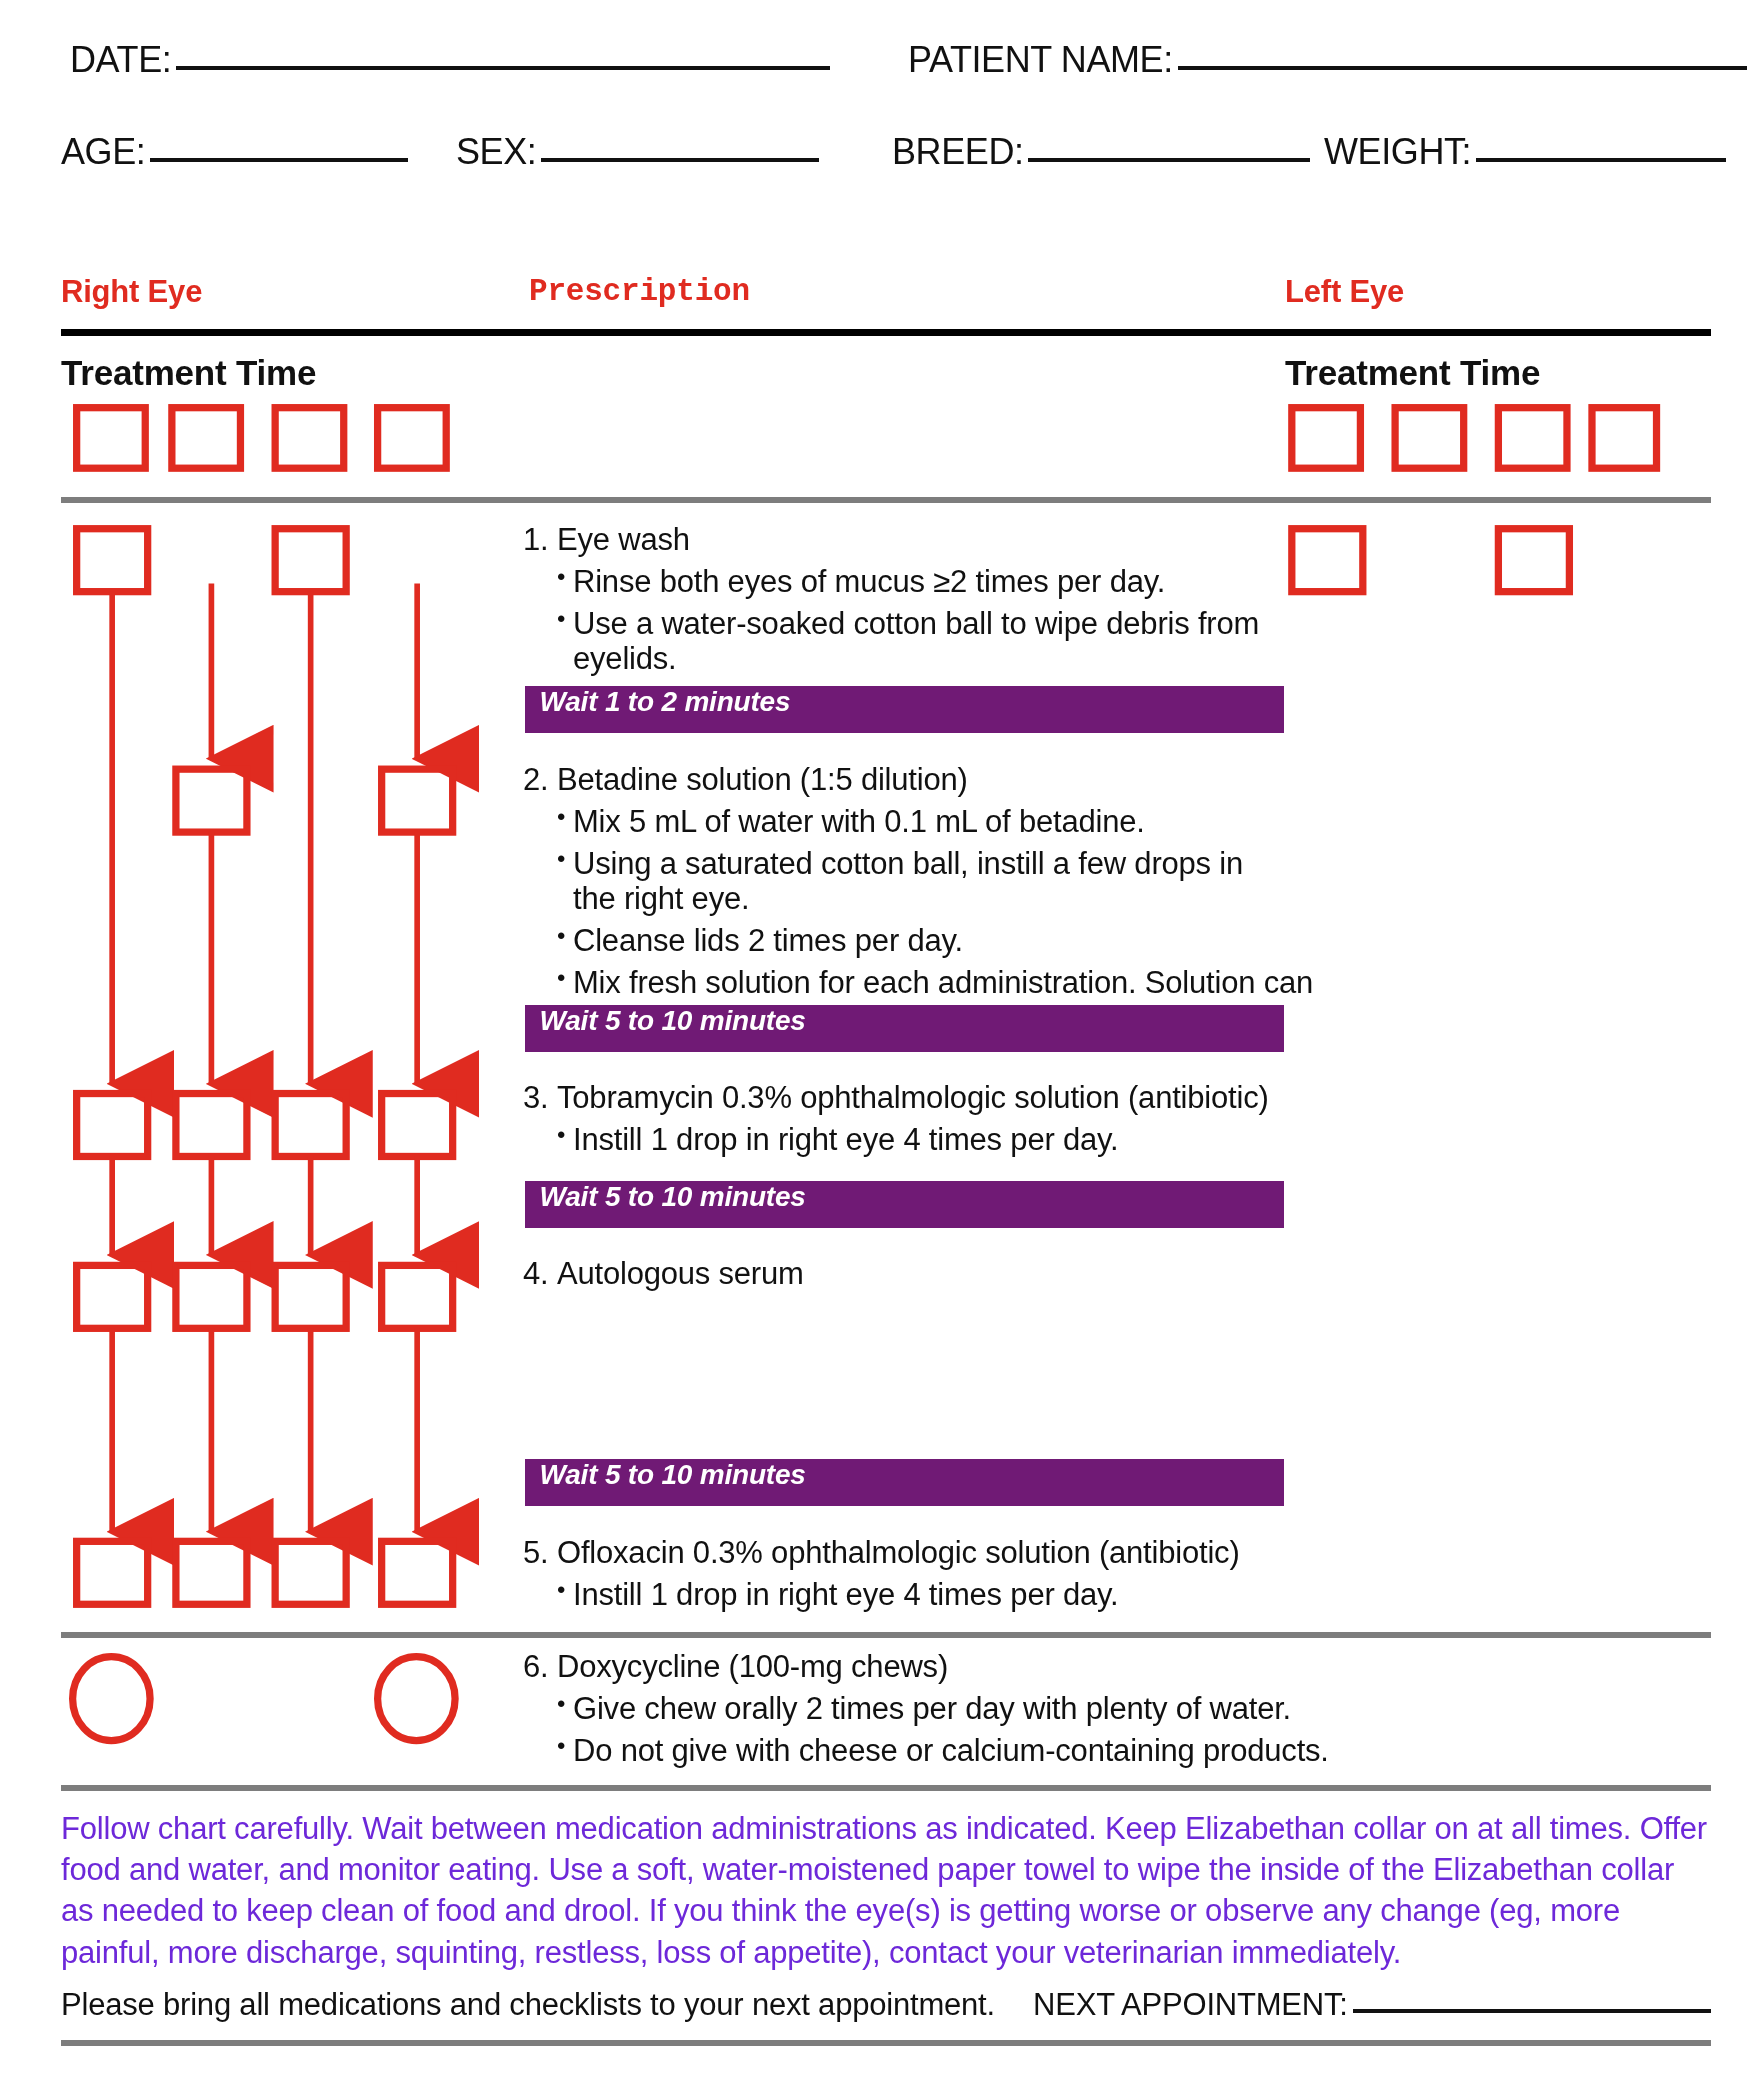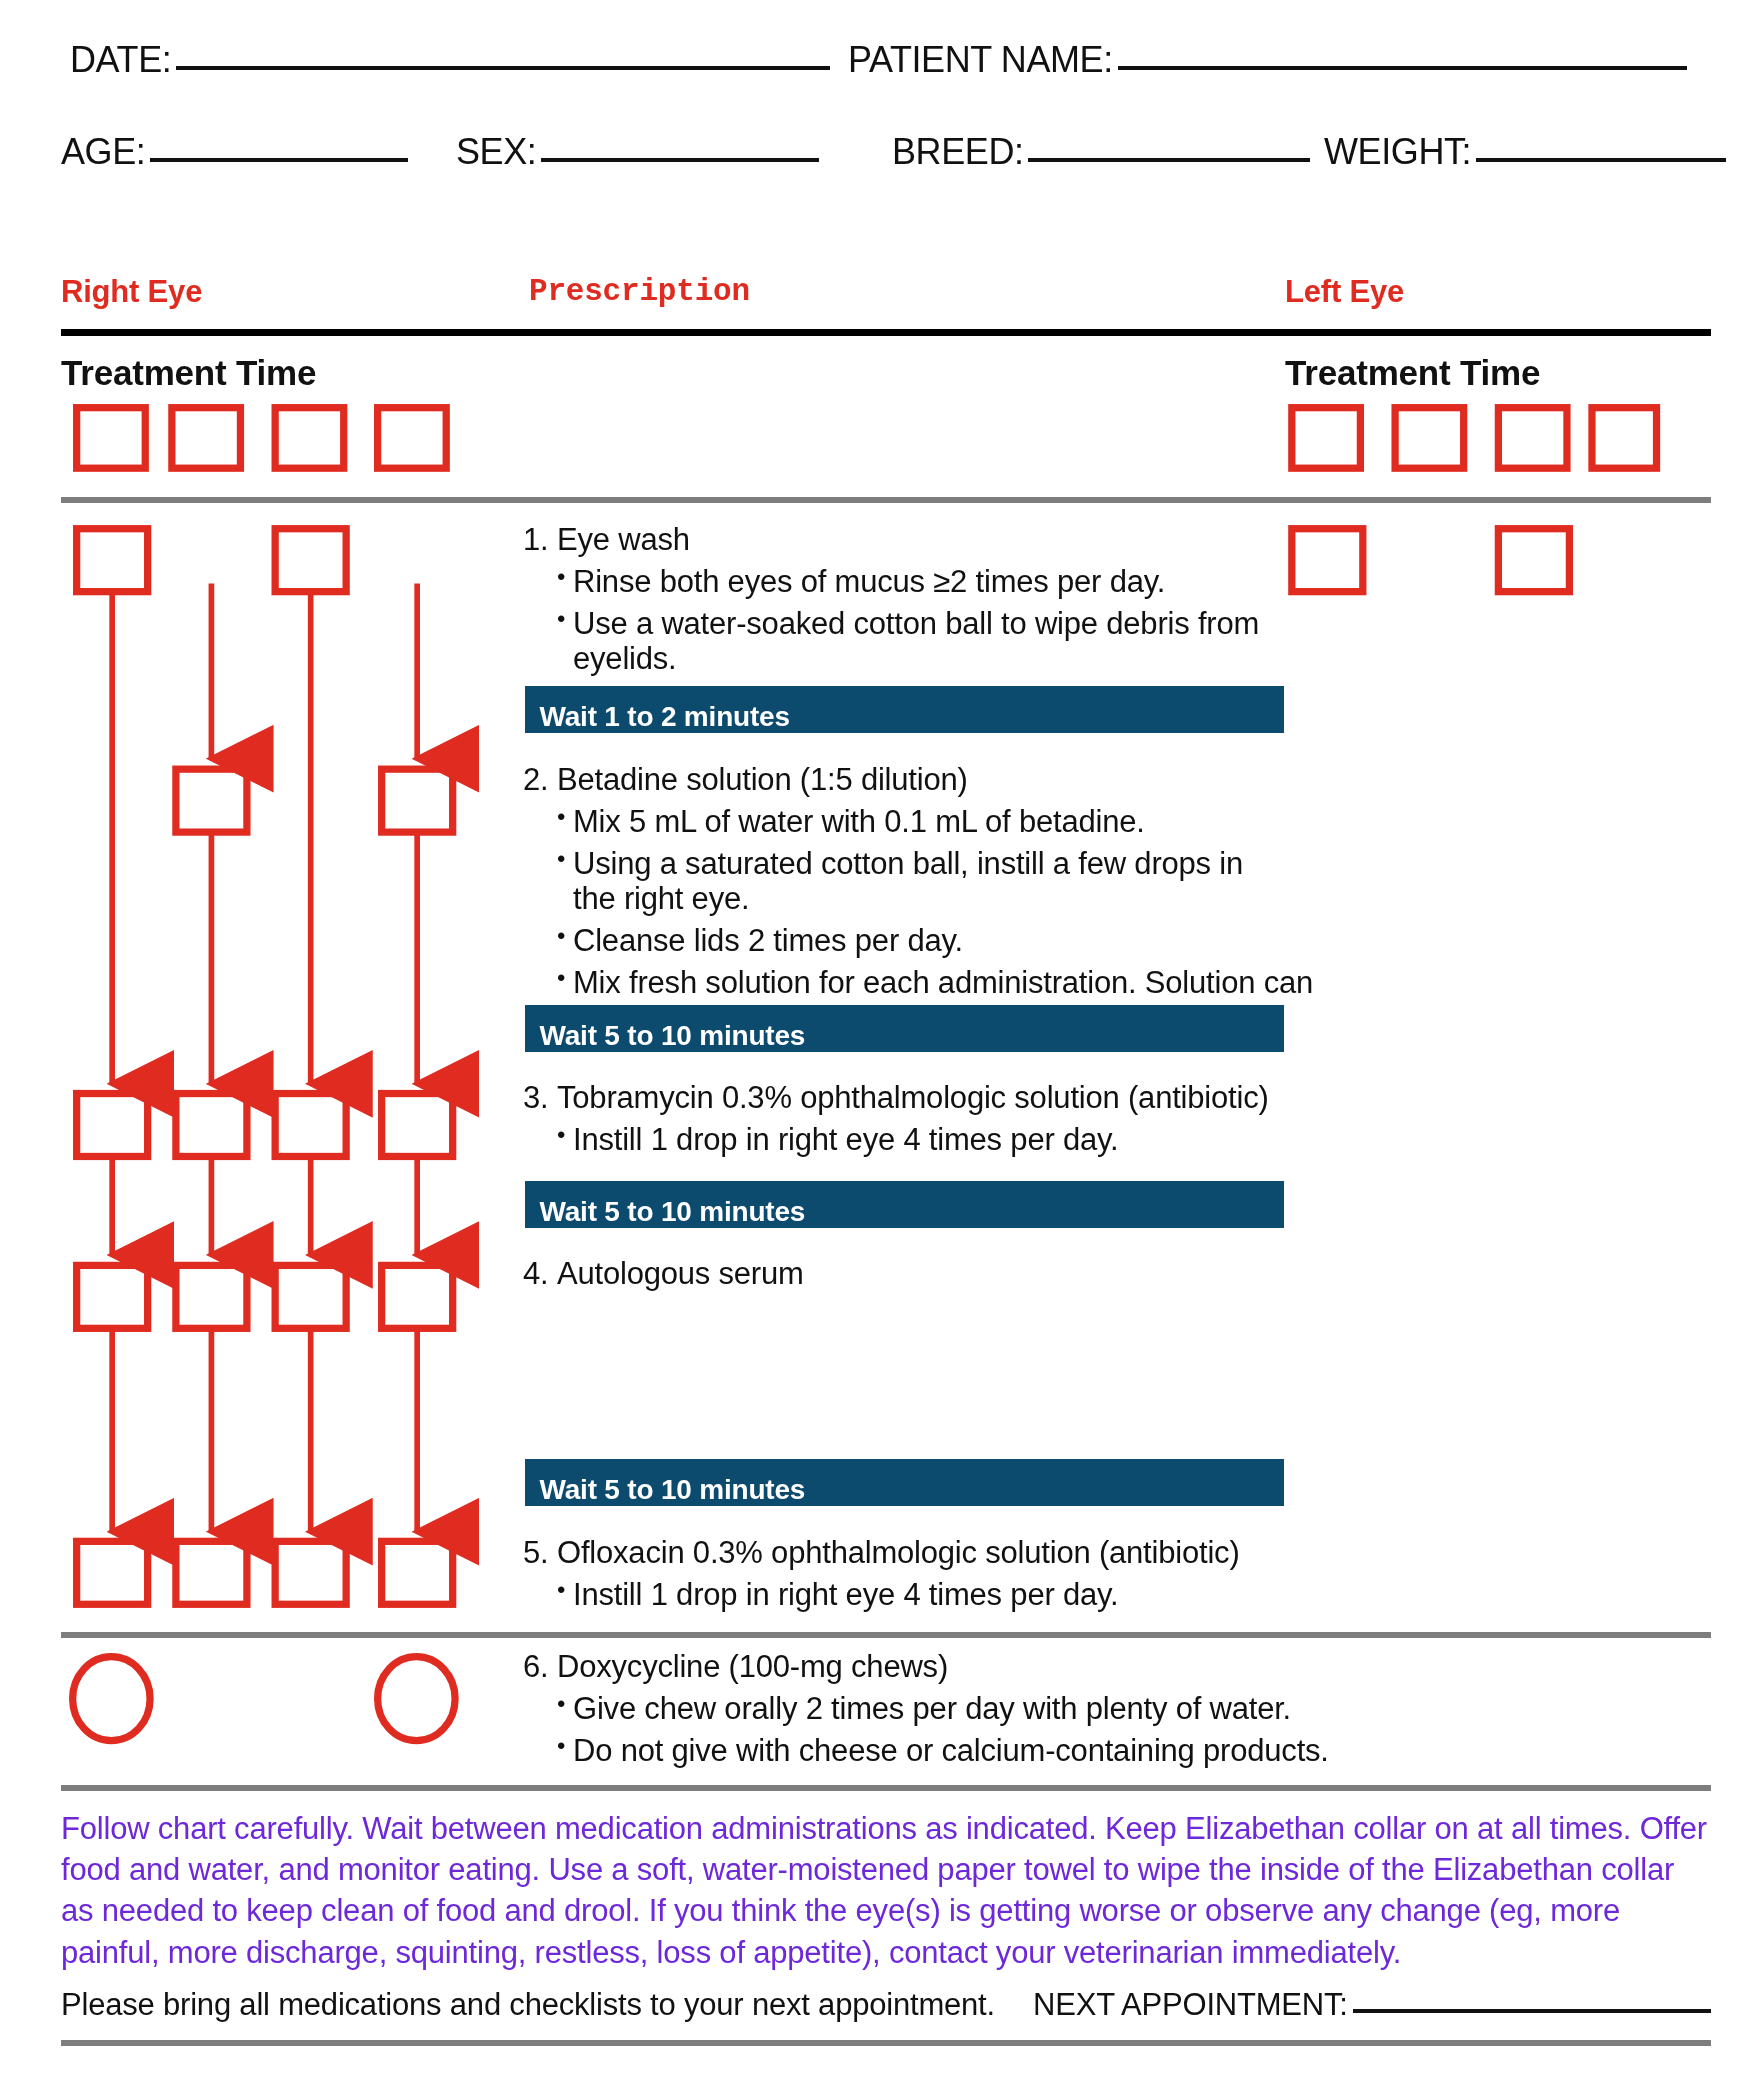--- a/index.html
+++ b/index.html
@@ -112,23 +112,24 @@
     top: -0.8px;
     font-size: 24px;
   }
 
   
   .wait-bar {
     position: absolute;
     left: 525px;
     width: 759px;
     height: 47px;
-    background: #0c4a6e;
+    background: #701a75;
     display: flex;
-    align-items: flex-end;
+    align-items: flex-start;
+    font-style: italic;
   }
   .wait-bar span {
     color: #ffffff;
     font-weight: bold;
     font-size: 28px;
     padding-left: 14.5px;
     letter-spacing: -0.2px;
   }
 
   
@@ -157,21 +158,21 @@
 </head>
 <body>
 
 <div class="page">
 
   <div class="field-row" style="left:70px; top:39px;">
     <span class="field-label">DATE:</span>
     <span class="field-rule" style="width:654px;"></span>
   </div>
 
-  <div class="field-row" style="left:848px; top:39px;">
+  <div class="field-row" style="left:908px; top:39px;">
     <span class="field-label">PATIENT NAME:</span>
     <span class="field-rule" style="width:569px;"></span>
   </div>
 
   <div class="field-row" style="left:61px; top:131px;">
     <span class="field-label">AGE:</span>
     <span class="field-rule" style="width:258px;"></span>
   </div>
 
   <div class="field-row" style="left:456px; top:131px;">

